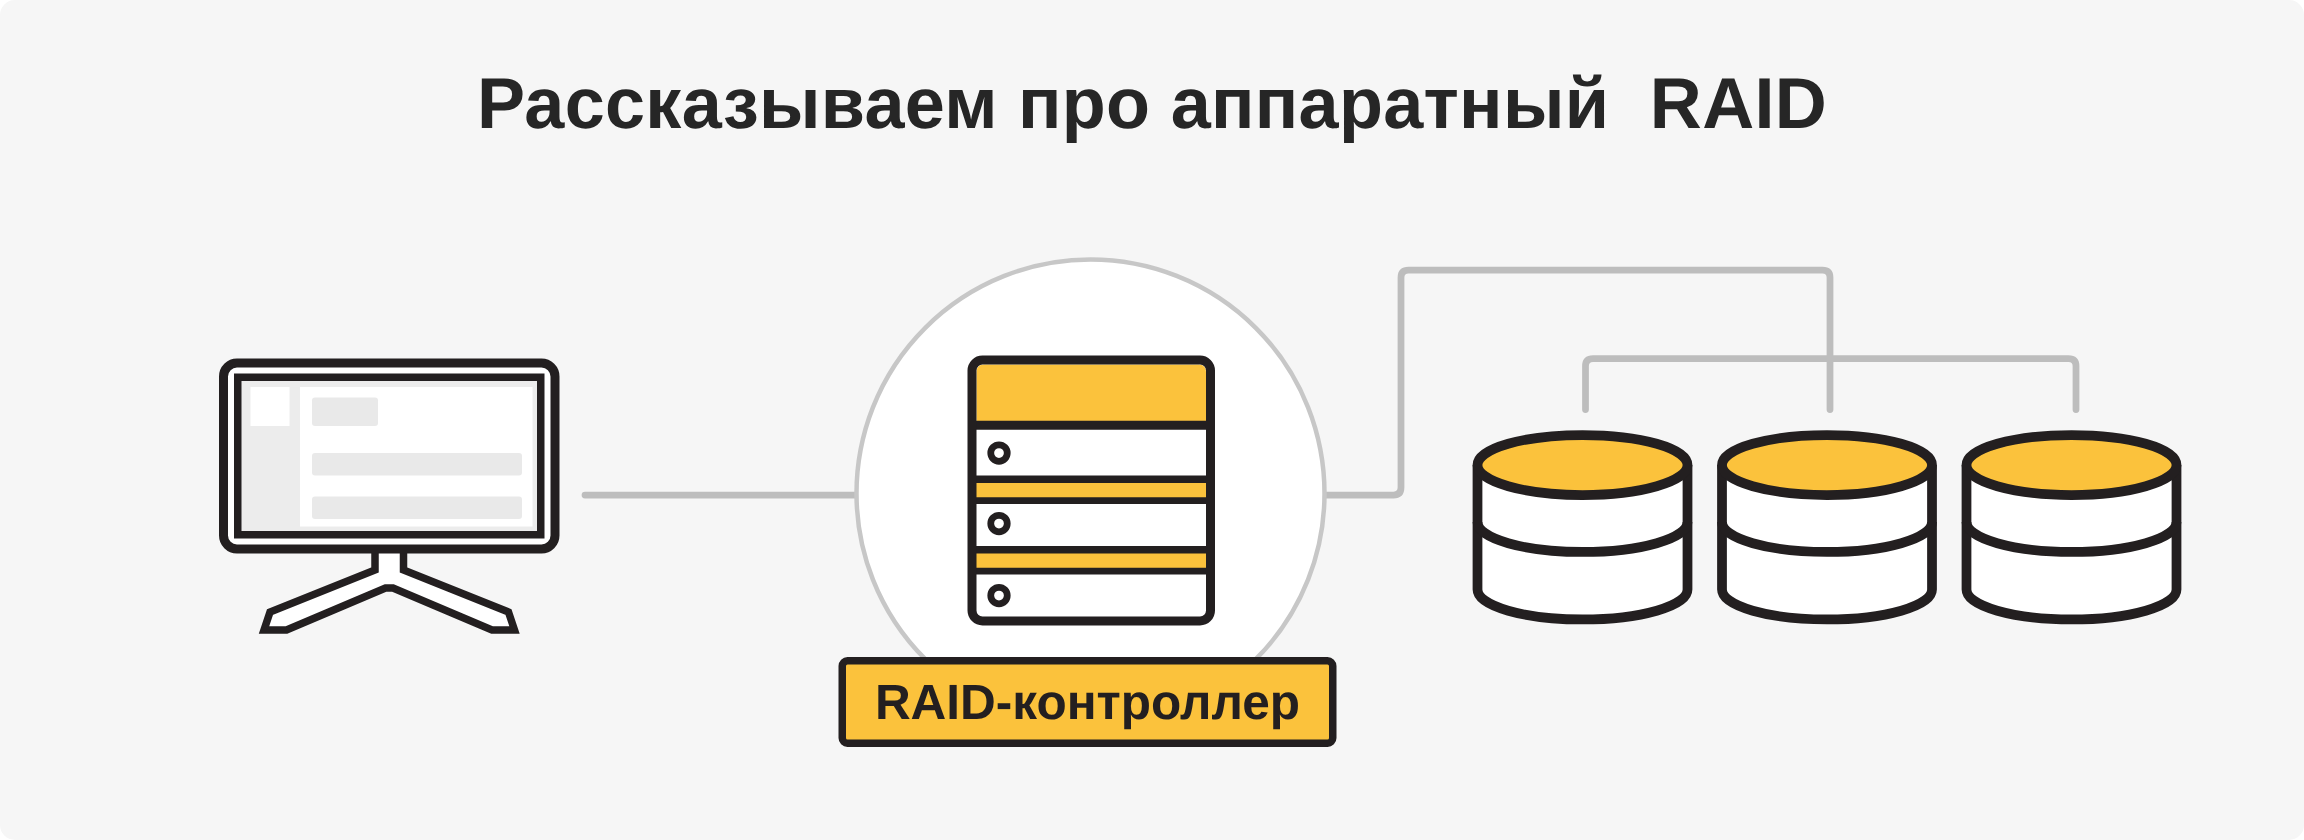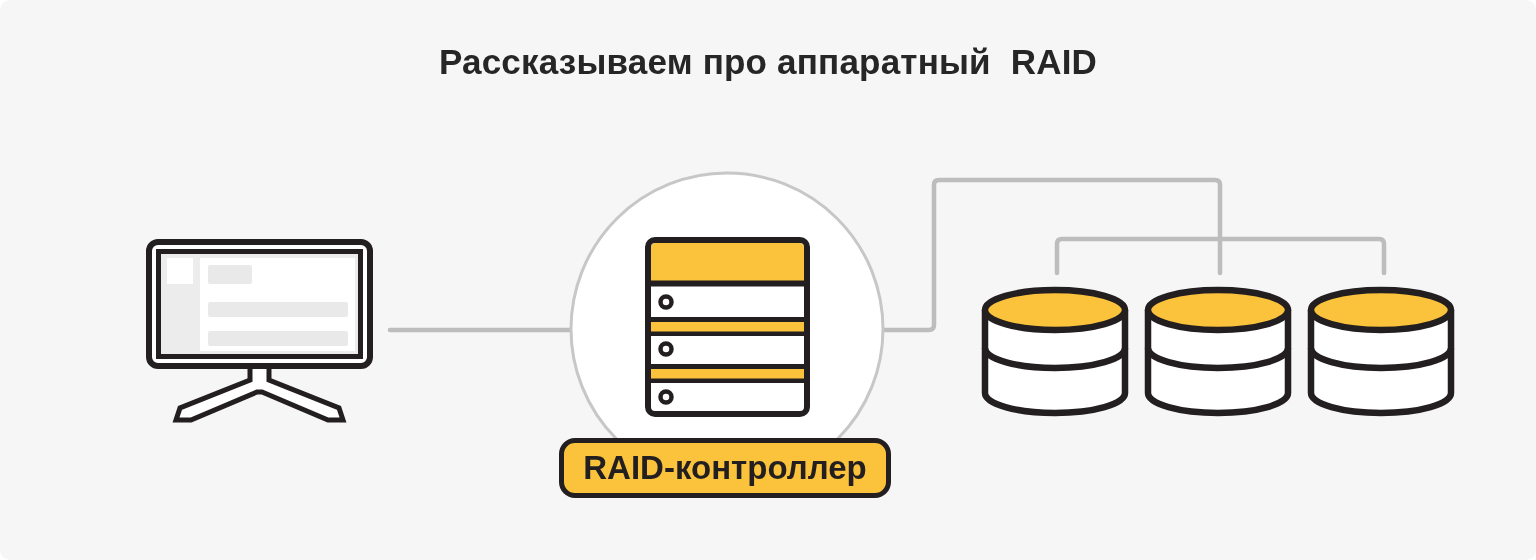--- a/index.html
+++ b/index.html
@@ -19,35 +19,35 @@
     width:1536px;height:560px;
     background:var(--background);
     border-radius:10px;
     overflow:hidden;
     font-family:"Liberation Sans","DejaVu Sans",sans-serif;
   }
   .title{
     position:absolute;
     left:0;top:42px;width:100%;
     text-align:center;
-    font-size:35px;
+    font-size:48px;
     font-weight:700;
     color:var(--title-color);
     letter-spacing:0.2px;
     white-space:pre;
   }
   .diagram-svg{position:absolute;left:0;top:0;}
   .controller-label{
     position:absolute;
     left:559px;top:438px;
     width:332px;height:60px;
     box-sizing:border-box;
     background:var(--accent-yellow);
     border:5px solid var(--outline-black);
-    border-radius:16px;
+    border-radius:6px;
     display:flex;align-items:center;justify-content:center;
     font-size:33px;font-weight:700;
     color:var(--outline-black);
     white-space:pre;
   }
 </style>
 </head>
 <body>
 
 <div class="canvas">

